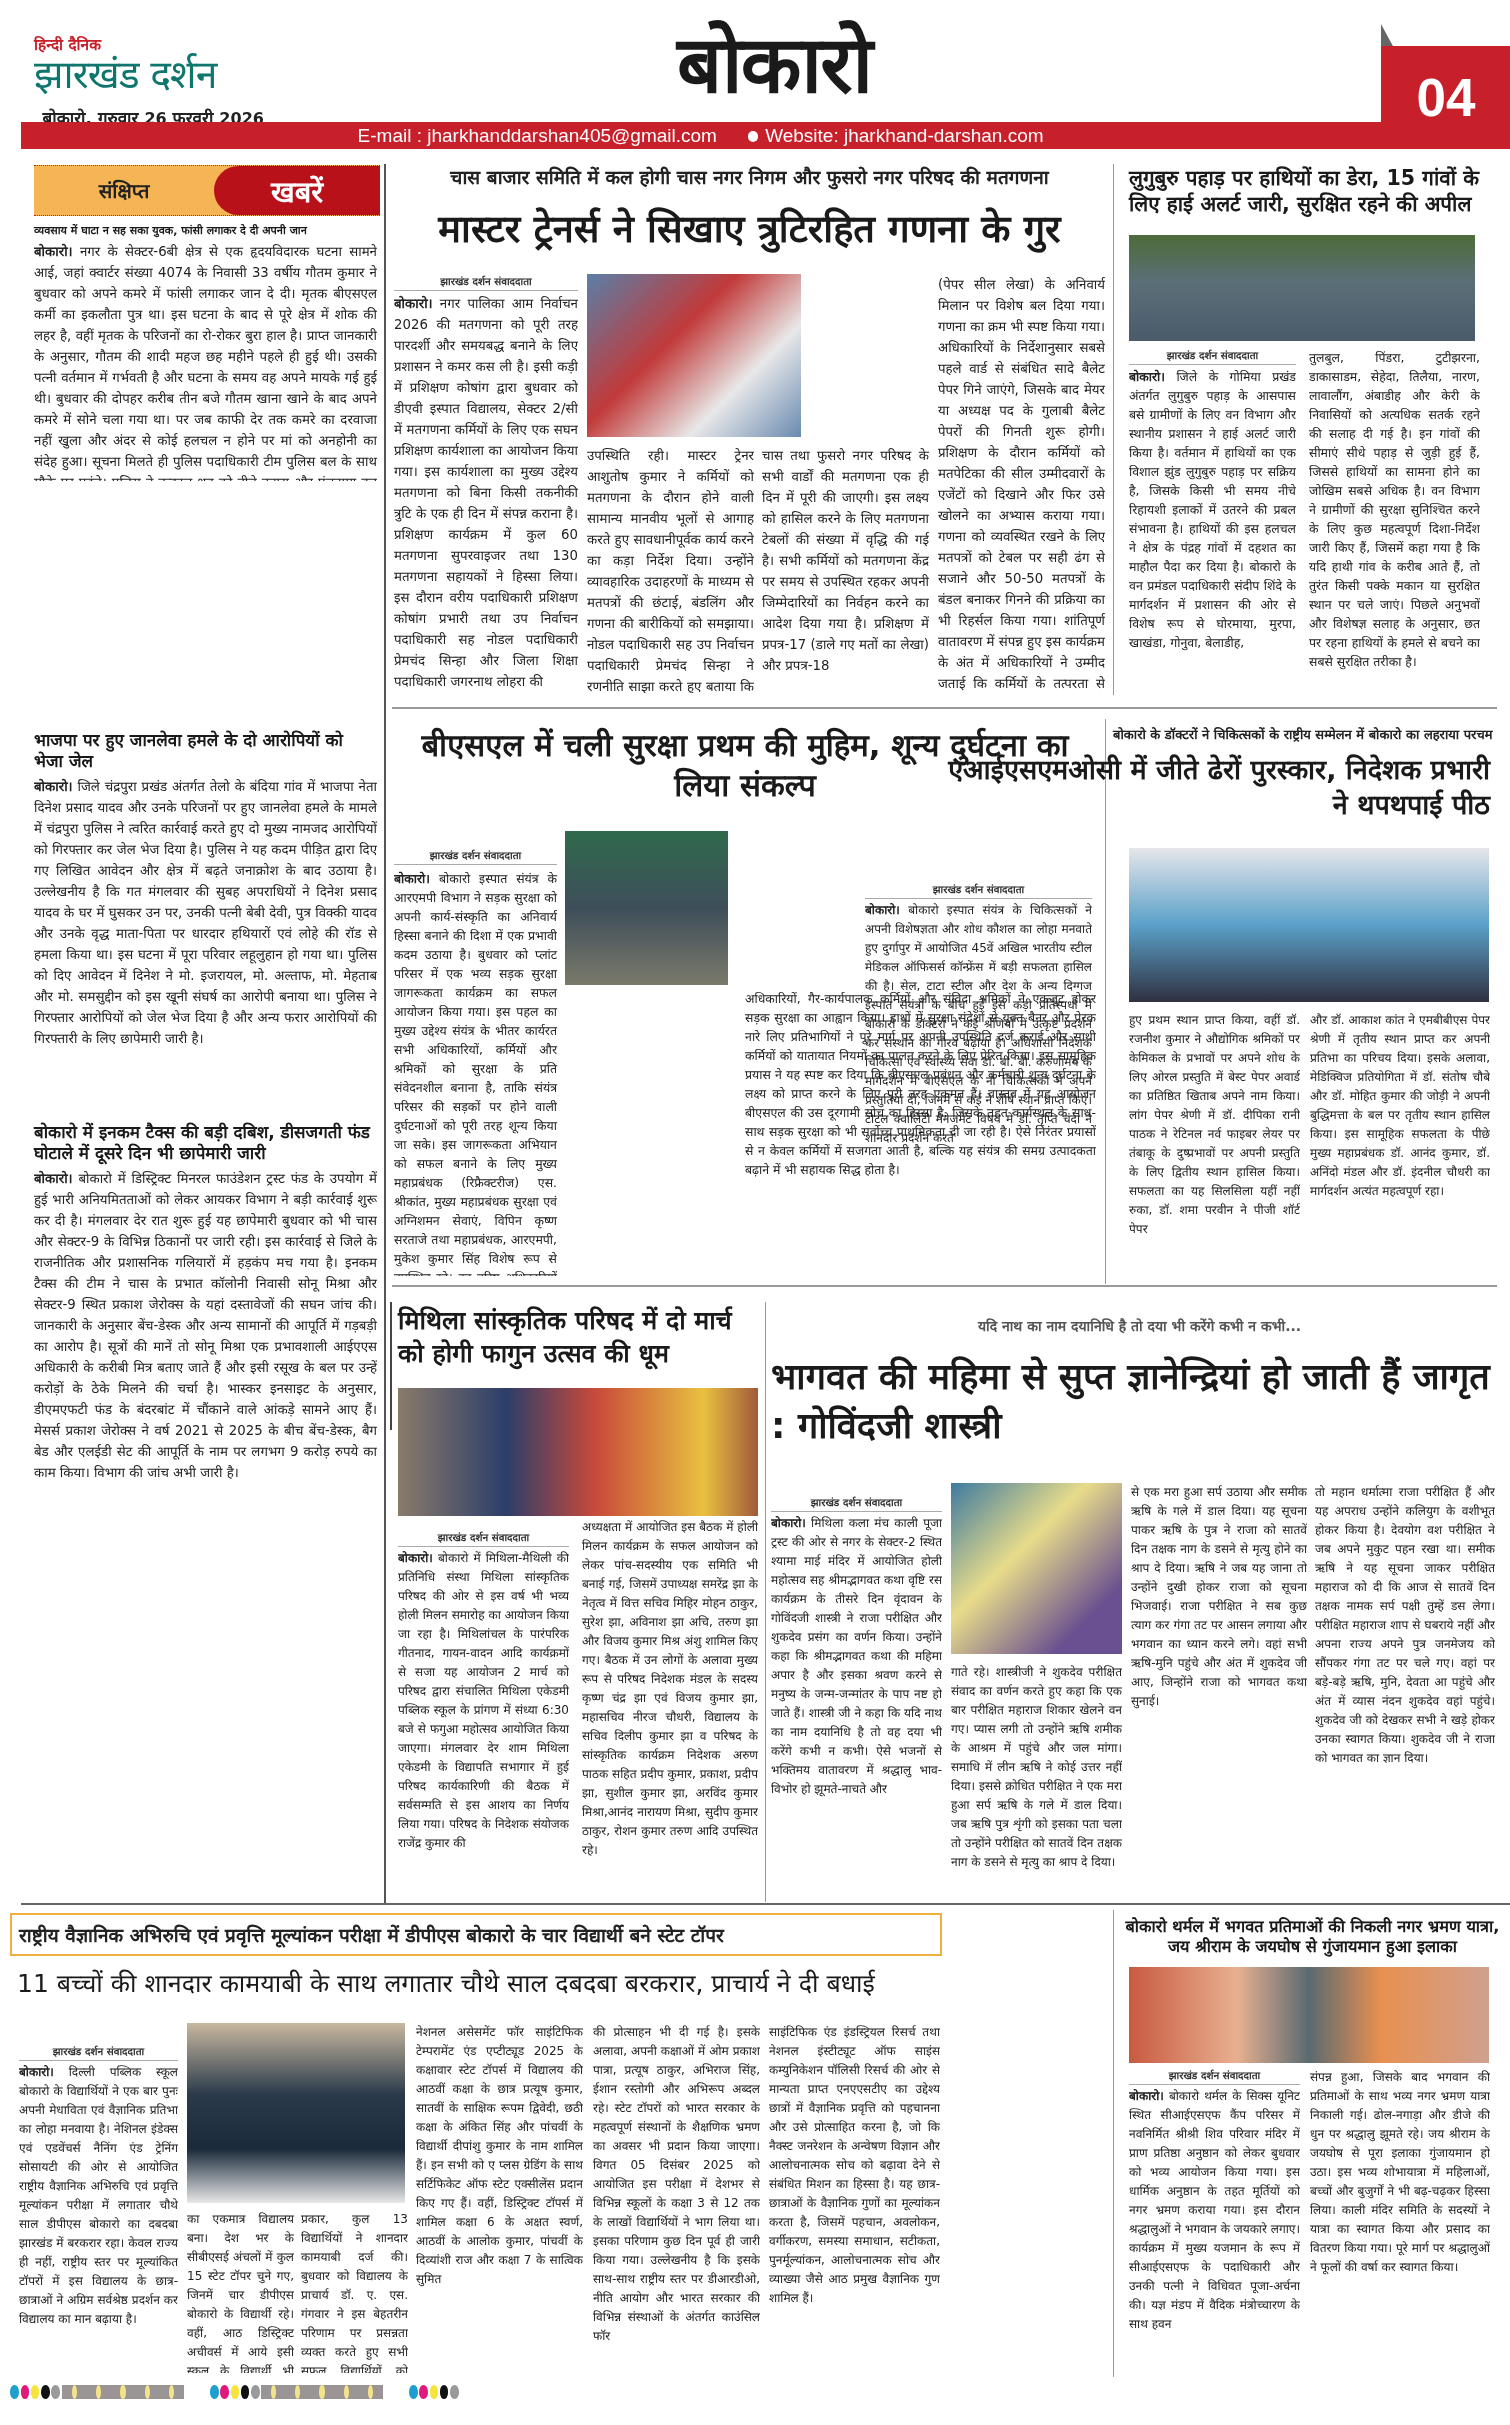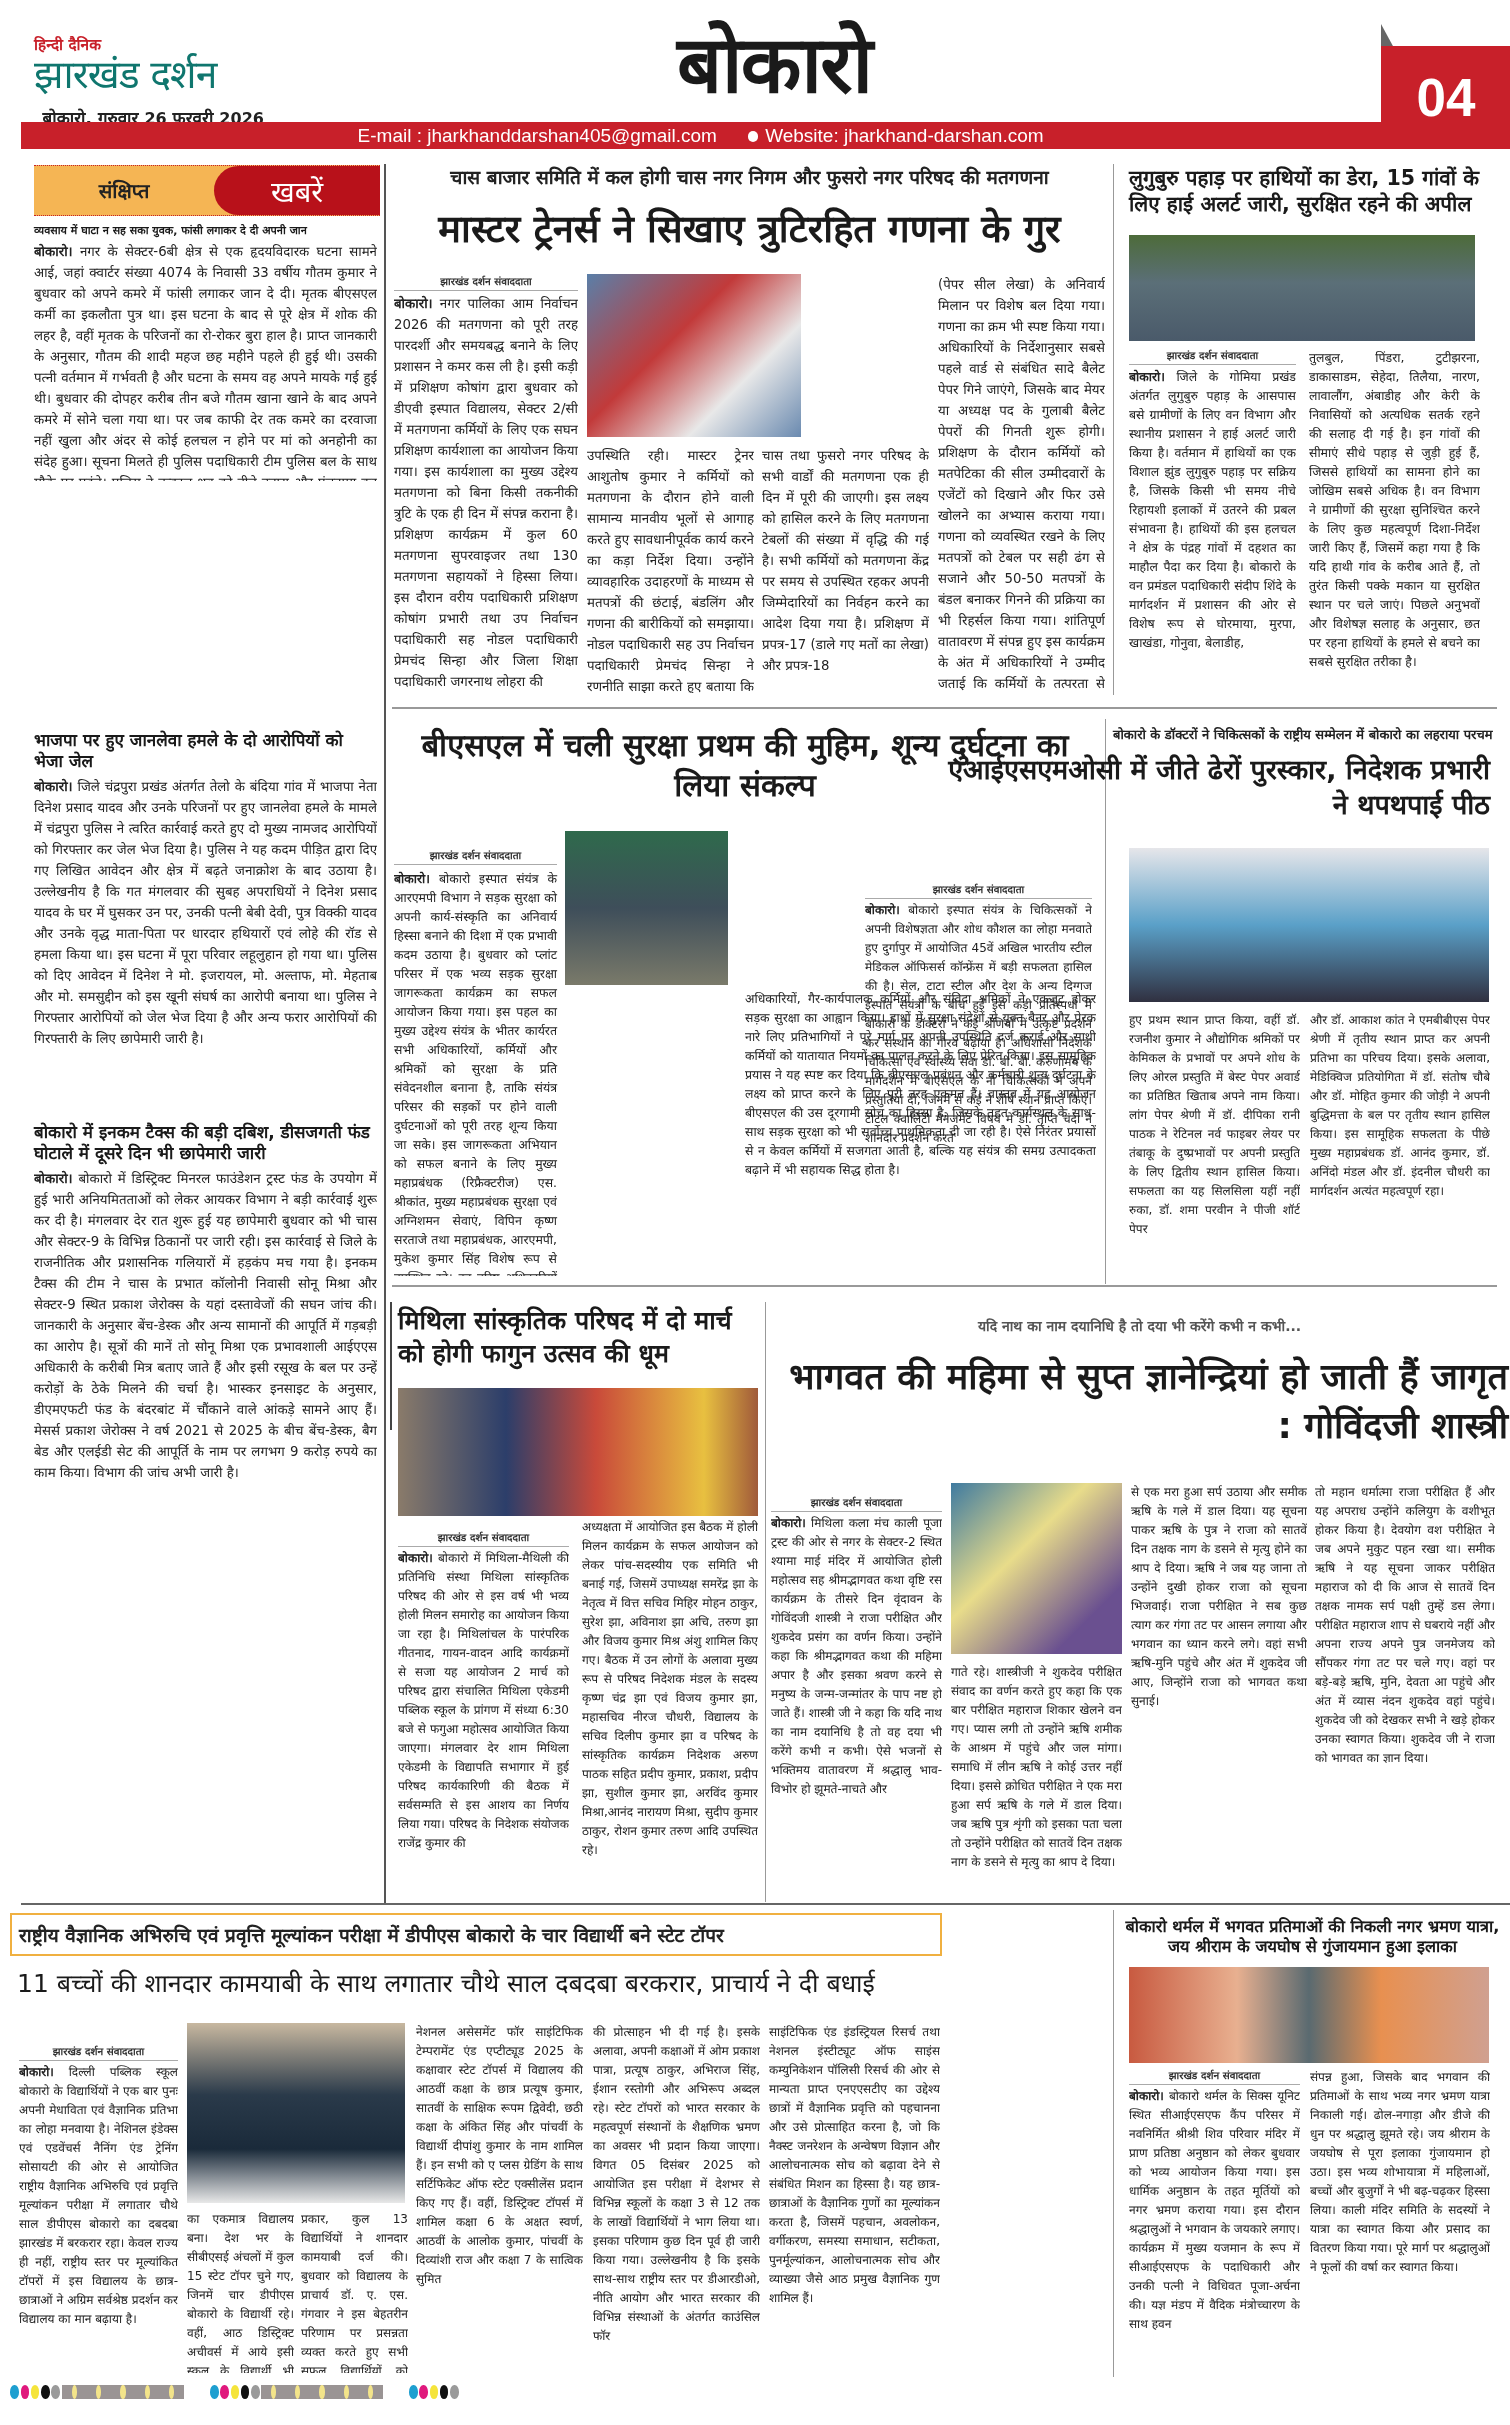--- a/index.html
+++ b/index.html
@@ -12,21 +12,21 @@
 .brand-date{font-size:17px;font-weight:bold;margin-top:10.3px;margin-left:8.6px;color:#222}
 .brand-date b{font-size:16px}
 .city{left:677px;top:26px;font-size:79px;font-weight:bold;color:#1a1a1a;letter-spacing:-1.7px;line-height:1}
 .page-no-tri{left:1381px;top:24px;width:0;height:0;border-left:13.7px solid #666;border-top:24px solid transparent}
 .page-no{left:1381px;top:46px;width:130px;height:103px;background:#c8202a;color:#fff;font-size:53px;font-weight:bold;display:flex;align-items:center;justify-content:center;font-family:"Liberation Sans",sans-serif}
 .contact-bar{left:20.6px;top:122px;width:1360px;height:27px;background:#c8202a;color:#fff;font-size:19px;font-family:"Liberation Sans",sans-serif;display:flex;align-items:center;justify-content:center;gap:31px}
 .contact-bar .dot{display:inline-block;width:10.3px;height:10.3px;border-radius:50%;background:#fff;margin-right:6.9px;vertical-align:middle}
 .col-rule{background:#555;width:1.7px}
 .brief-head{left:34px;top:165px;width:346px;height:51px;background:#f5b554;border-top:1.7px dotted #c8202a;border-bottom:1.7px dotted #c8202a;display:flex;align-items:center}
 .brief-head .l{font-size:20px;font-weight:bold;color:#222;width:180px;text-align:center}
-.brief-head .r{flex:1;height:100%;background:#b8111a;border-radius:51px 0 0 51px;color:#fff;font-size:29px;font-weight:normal;display:flex;align-items:center;justify-content:center}
+.brief-head .r{flex:1;height:100%;background:#b8111a;border-radius:51px 0 0 51px;color:#fff;font-size:29px;font-weight:bold;display:flex;align-items:center;justify-content:center}
 .hd{font-weight:bold;color:#1a1a1a;line-height:1.25}
 .body{font-size:13.3px;line-height:21px;color:#222;text-align:justify}
 .body b{font-weight:bold}
 .byline{font-size:10.3px;font-weight:bold;text-align:center;color:#333;border-bottom:0.9px solid #aaa;padding-bottom:1.7px;margin-bottom:2.6px}
 .photo{background:#777;overflow:hidden}
 .kicker{font-size:19px;font-weight:bold;color:#222;text-align:center}
 .cmyk{top:2385px;display:flex;gap:1.7px}
 .cmyk span{width:8.6px;height:13.7px;border-radius:50%}
 .reg{top:2385px;height:13.7px;background:#9a9494;display:flex;justify-content:space-around;align-items:center}
 .reg span{width:5.1px;height:13.7px;background:#f3e48a;border-radius:50%}
@@ -118,21 +118,21 @@
 <div class="abs hd" style="left:398px;top:1305px;width:360px;font-size:25px;line-height:1.3">मिथिला सांस्कृतिक परिषद में दो मार्च को होगी फागुन उत्सव की धूम</div>
 <div class="abs photo" style="left:398px;top:1388px;width:360px;height:128px;background:linear-gradient(90deg,#8a7b6a,#2c3e6a 30%,#c94a3a 55%,#e8c040 85%,#a05a3a)"></div>
 <div class="abs" style="left:398px;top:1530px;width:171px">
   <div class="byline">झारखंड दर्शन संवाददाता</div>
   <div class="body" style="height:351px;overflow:hidden;font-size:12px;line-height:19px"><b>बोकारो।</b> <span>बोकारो में मिथिला-मैथिली की प्रतिनिधि संस्था मिथिला सांस्कृतिक परिषद की ओर से इस वर्ष भी भव्य होली मिलन समारोह का आयोजन किया जा रहा है। मिथिलांचल के पारंपरिक गीतनाद, गायन-वादन आदि कार्यक्रमों से सजा यह आयोजन 2 मार्च को परिषद द्वारा संचालित मिथिला एकेडमी पब्लिक स्कूल के प्रांगण में संध्या 6:30 बजे से फगुआ महोत्सव आयोजित किया जाएगा। मंगलवार देर शाम मिथिला एकेडमी के विद्यापति सभागार में हुई परिषद कार्यकारिणी की बैठक में सर्वसम्मति से इस आशय का निर्णय लिया गया। परिषद के निदेशक संयोजक राजेंद्र कुमार की</span></div>
 </div>
 <div class="abs body" style="left:582px;top:1518px;width:176px;height:377px;overflow:hidden;font-size:12px;line-height:19px">अध्यक्षता में आयोजित इस बैठक में होली मिलन कार्यक्रम के सफल आयोजन को लेकर पांच-सदस्यीय एक समिति भी बनाई गई, जिसमें उपाध्यक्ष समरेंद्र झा के नेतृत्व में वित्त सचिव मिहिर मोहन ठाकुर, सुरेश झा, अविनाश झा अचि, तरुण झा और विजय कुमार मिश्र अंशु शामिल किए गए। बैठक में उन लोगों के अलावा मुख्य रूप से परिषद निदेशक मंडल के सदस्य कृष्ण चंद्र झा एवं विजय कुमार झा, महासचिव नीरज चौधरी, विद्यालय के सचिव दिलीप कुमार झा व परिषद के सांस्कृतिक कार्यक्रम निदेशक अरुण पाठक सहित प्रदीप कुमार, प्रकाश, प्रदीप झा, सुशील कुमार झा, अरविंद कुमार मिश्रा,आनंद नारायण मिश्रा, सुदीप कुमार ठाकुर, रोशन कुमार तरुण आदि उपस्थित रहे।</div>
 
 <div class="abs col-rule" style="left:765px;top:1302px;height:600px;width:0.9px;background:#999"></div>
 <div class="abs kicker" style="left:771px;top:1316px;width:737px;font-size:14px;color:#555;text-align:center">यदि नाथ का नाम दयानिधि है तो दया भी करेंगे कभी न कभी...</div>
-<div class="abs hd" style="left:771px;top:1353px;width:737px;font-size:36px;text-align:right;line-height:1.35">भागवत की महिमा से सुप्त ज्ञानेन्द्रियां हो जाती हैं जागृत : गोविंदजी शास्त्री</div>
+<div class="abs hd" style="left:771px;top:1353px;width:737px;font-size:36px;text-align:left;line-height:1.35">भागवत की महिमा से सुप्त ज्ञानेन्द्रियां हो जाती हैं जागृत : गोविंदजी शास्त्री</div>
 <div class="abs photo" style="left:951px;top:1483px;width:171px;height:171px;background:linear-gradient(135deg,#3e7aa0,#e8dc8a 40%,#6a5090 80%)"></div>
 <div class="abs" style="left:771px;top:1495px;width:171px">
   <div class="byline">झारखंड दर्शन संवाददाता</div>
   <div class="body" style="height:381px;overflow:hidden;font-size:12px;line-height:19px"><b>बोकारो।</b> <span>मिथिला कला मंच काली पूजा ट्रस्ट की ओर से नगर के सेक्टर-2 स्थित श्यामा माई मंदिर में आयोजित होली महोत्सव सह श्रीमद्भागवत कथा वृष्टि रस कार्यक्रम के तीसरे दिन वृंदावन के गोविंदजी शास्त्री ने राजा परीक्षित और शुकदेव प्रसंग का वर्णन किया। उन्होंने कहा कि श्रीमद्भागवत कथा की महिमा अपार है और इसका श्रवण करने से मनुष्य के जन्म-जन्मांतर के पाप नष्ट हो जाते हैं। शास्त्री जी ने कहा कि यदि नाथ का नाम दयानिधि है तो वह दया भी करेंगे कभी न कभी। ऐसे भजनों से भक्तिमय वातावरण में श्रद्धालु भाव-विभोर हो झूमते-नाचते और</span></div>
 </div>
 <div class="abs body" style="left:951px;top:1663px;width:171px;height:227px;overflow:hidden;font-size:12px;line-height:19px">गाते रहे। शास्त्रीजी ने शुकदेव परीक्षित संवाद का वर्णन करते हुए कहा कि एक बार परीक्षित महाराज शिकार खेलने वन गए। प्यास लगी तो उन्होंने ऋषि शमीक के आश्रम में पहुंचे और जल मांगा। समाधि में लीन ऋषि ने कोई उत्तर नहीं दिया। इससे क्रोधित परीक्षित ने एक मरा हुआ सर्प ऋषि के गले में डाल दिया। जब ऋषि पुत्र शृंगी को इसका पता चला तो उन्होंने परीक्षित को सातवें दिन तक्षक नाग के डसने से मृत्यु का श्राप दे दिया।</div>
 <div class="abs body" style="left:1131px;top:1483px;width:176px;height:407px;overflow:hidden;font-size:12px;line-height:19px">से एक मरा हुआ सर्प उठाया और समीक ऋषि के गले में डाल दिया। यह सूचना पाकर ऋषि के पुत्र ने राजा को सातवें दिन तक्षक नाग के डसने से मृत्यु होने का श्राप दे दिया। ऋषि ने जब यह जाना तो उन्होंने दुखी होकर राजा को सूचना भिजवाई। राजा परीक्षित ने सब कुछ त्याग कर गंगा तट पर आसन लगाया और भगवान का ध्यान करने लगे। वहां सभी ऋषि-मुनि पहुंचे और अंत में शुकदेव जी आए, जिन्होंने राजा को भागवत कथा सुनाई।</div>
 <div class="abs body" style="left:1315px;top:1483px;width:180px;height:407px;overflow:hidden;font-size:12px;line-height:19px">तो महान धर्मात्मा राजा परीक्षित हैं और यह अपराध उन्होंने कलियुग के वशीभूत होकर किया है। देवयोग वश परीक्षित ने जब अपने मुकुट पहन रखा था। समीक ऋषि ने यह सूचना जाकर परीक्षित महाराज को दी कि आज से सातवें दिन तक्षक नामक सर्प पक्षी तुम्हें डस लेगा। परीक्षित महाराज शाप से घबराये नहीं और अपना राज्य अपने पुत्र जनमेजय को सौंपकर गंगा तट पर चले गए। वहां पर बड़े-बड़े ऋषि, मुनि, देवता आ पहुंचे और अंत में व्यास नंदन शुकदेव वहां पहुंचे। शुकदेव जी को देखकर सभी ने खड़े होकर उनका स्वागत किया। शुकदेव जी ने राजा को भागवत का ज्ञान दिया।</div>
 
 <div class="abs" style="left:20.6px;top:1903px;width:1490px;height:1.7px;background:#666"></div>

